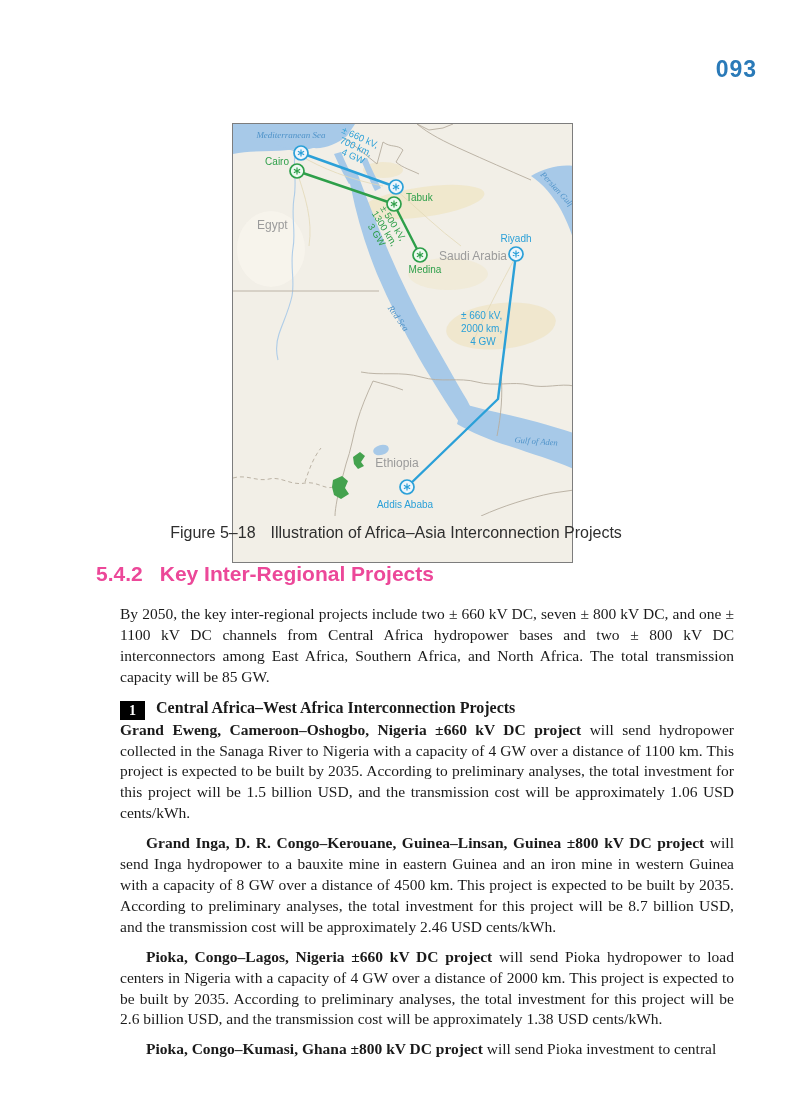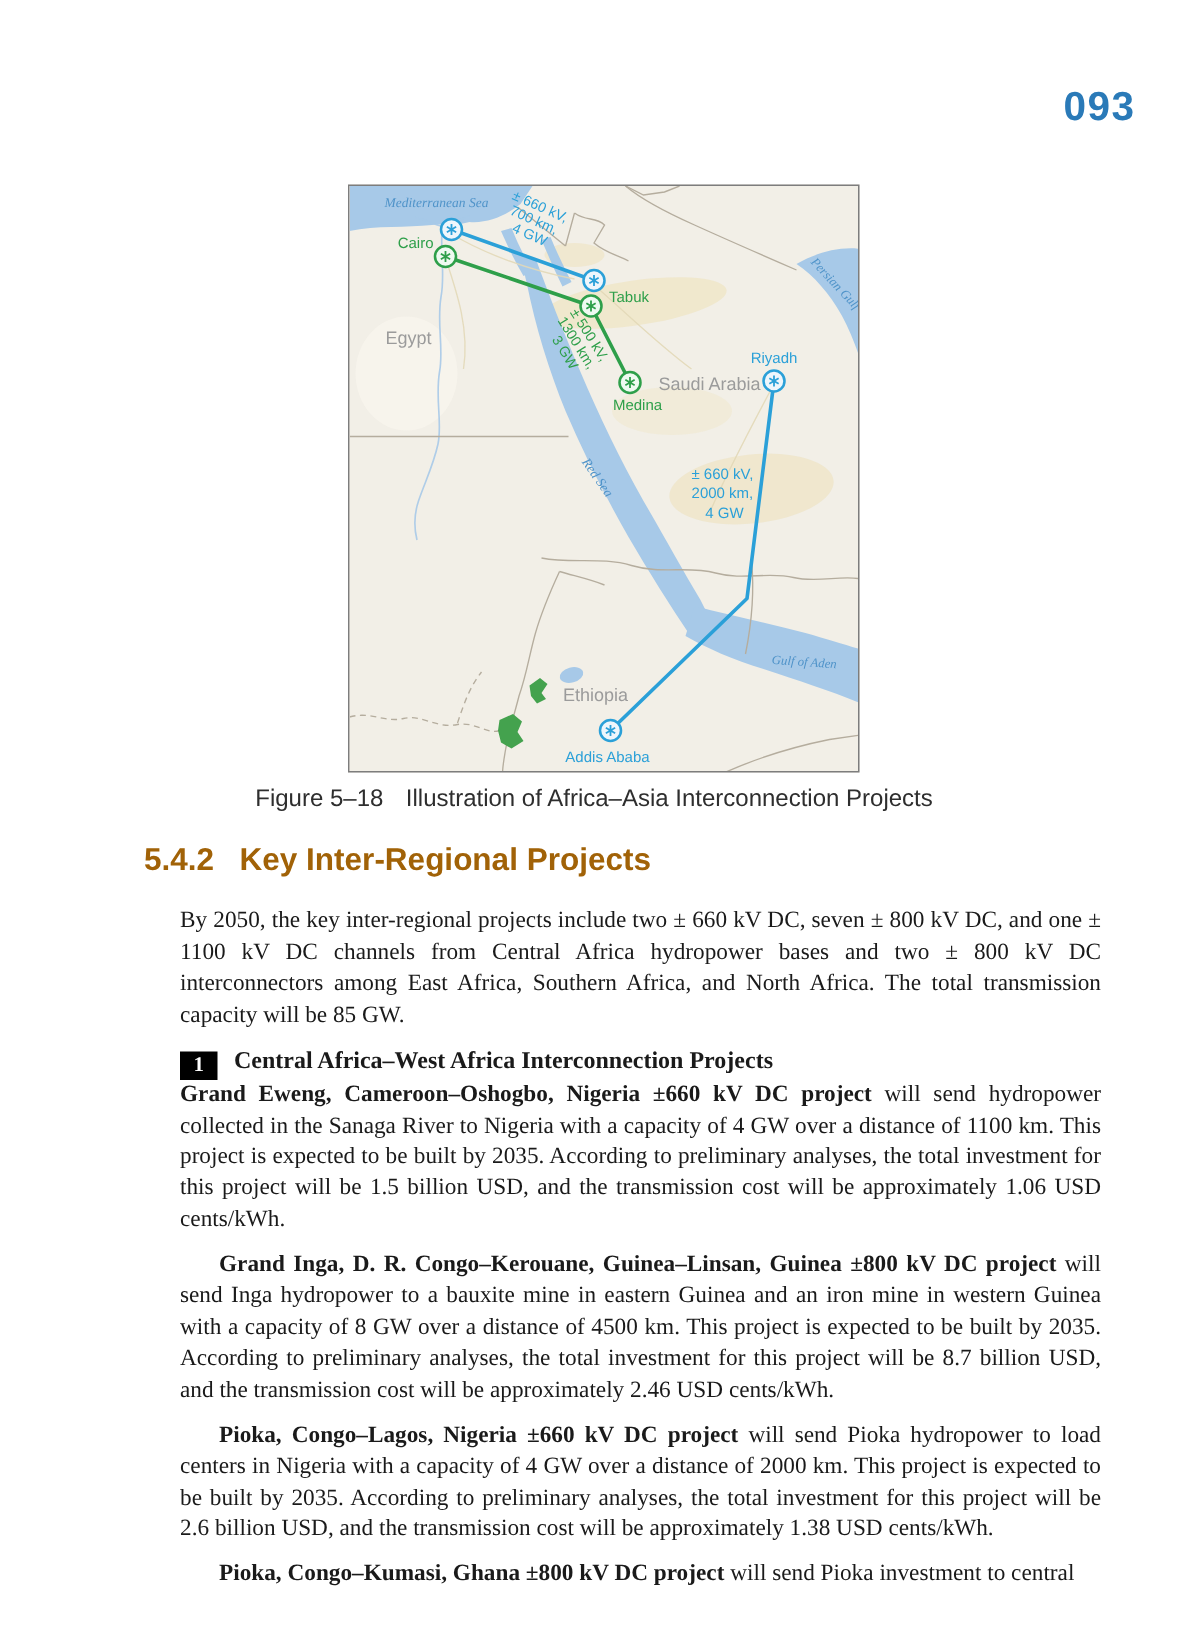--- a/index.html
+++ b/index.html
@@ -4,35 +4,35 @@
 <style>
   * { margin:0; padding:0; box-sizing:border-box; }
   html,body { background:#ffffff; }
   .page {
     position:relative; width:793px; height:1100px; background:#fff;
     font-family:"Liberation Serif", serif; color:#1a1a1a; overflow:hidden;
   }
   .page-number {
     position:absolute; top:56px; right:36px;
     font-family:"Liberation Sans", sans-serif; font-weight:bold;
-    font-size:27px; color:#2a7ab8; letter-spacing:1px;
+    font-size:23px; color:#2a7ab8; letter-spacing:1px;
   }
   .map-frame {
-    position:absolute; left:232px; top:123px; width:341px; height:392px;
+    position:absolute; left:232px; top:123px; width:341px; height:440px;
     border:1px solid #7d7d7d; overflow:hidden; background:#f2efe7;
   }
   .figure-caption {
     position:absolute; left:156px; top:524px; width:480px;
     text-align:center; font-family:"Liberation Sans", sans-serif;
     font-size:16px; color:#2e2e2e; white-space:nowrap;
   }
   .figure-caption .fig-label { margin-right:15px; }
   .section-heading {
     position:absolute; left:96px; top:562px;
-    font-family:"Liberation Sans", sans-serif; font-size:21px; color:#a16207;
+    font-family:"Liberation Sans", sans-serif; font-size:21px; color:#ec4899;
   }
   .section-heading .sec-num { margin-right:17px; }
   .body-col {
     position:absolute; left:96px; top:604px; width:614px;
     font-size:15.5px; line-height:20.9px; text-align:justify;margin-left:24px;
   }
   .body-col p { margin:0; }
   .subsection {
     margin-top:7px; margin-bottom:6px; line-height:21px;
     text-align:left; font-weight:bold; font-size:16px;

